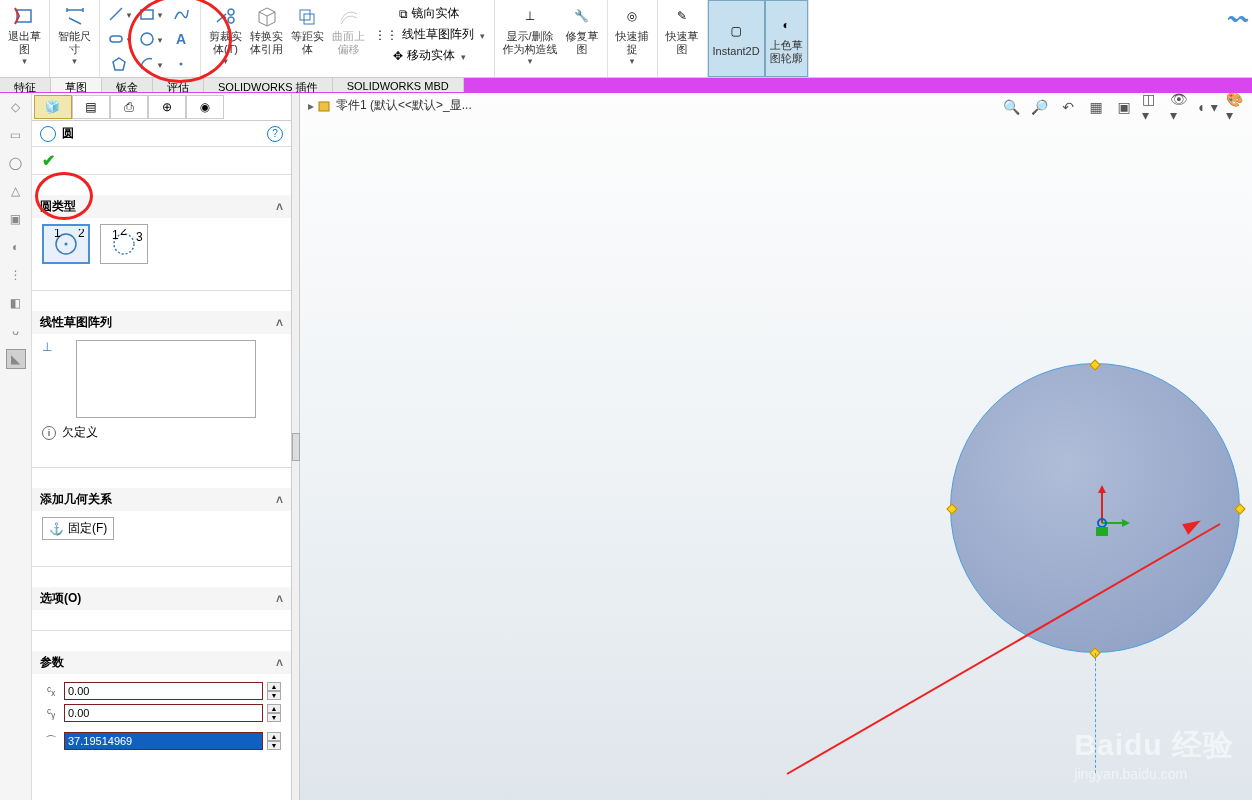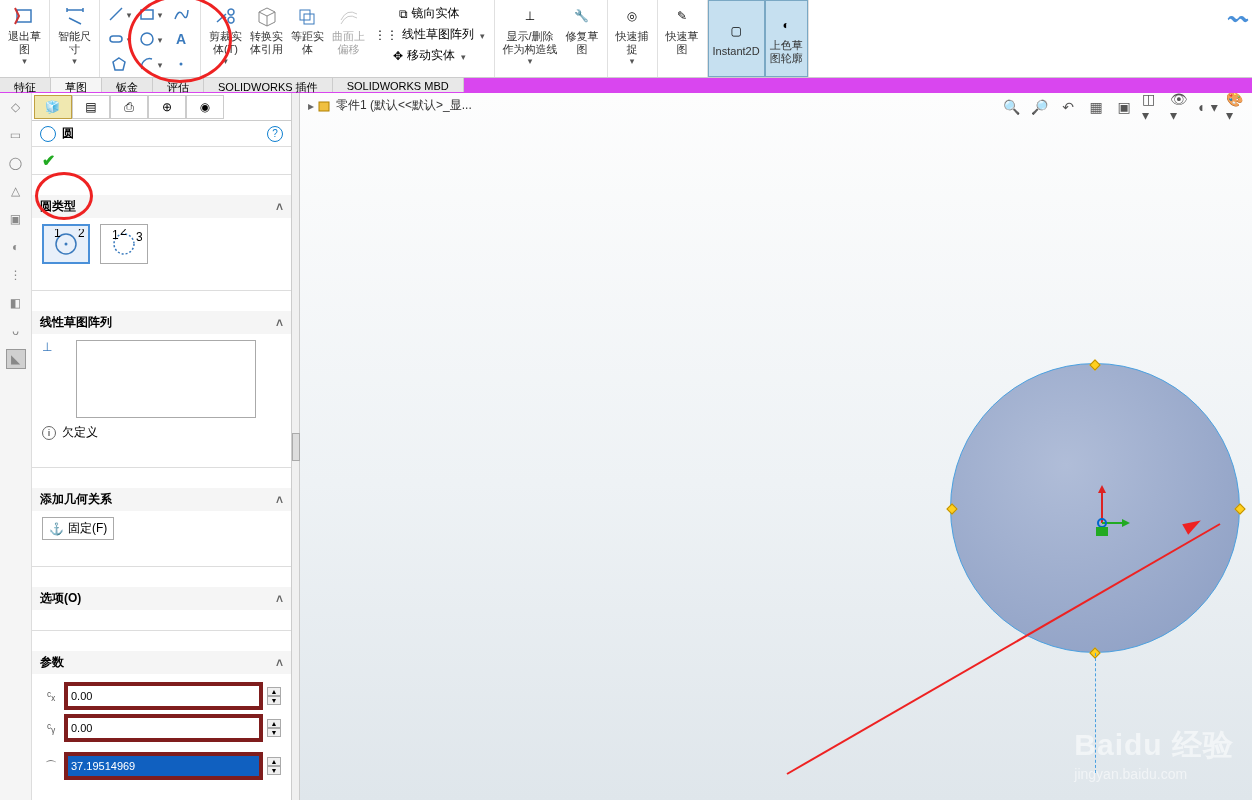--- a/index.html
+++ b/index.html
@@ -51,21 +51,21 @@
 .circle-types { display:flex; gap:10px; }
 .ct { width:48px; height:40px; border:1px solid #aaa; display:flex; align-items:center; justify-content:center; position:relative; }
 .ct.sel { border:2px solid #4a90d9; background:#e8f0fa; }
 
 .rel-box { border:1px solid #aaa; width: 180px; height: 78px; margin-left: 20px; }
 .fix-btn { display:inline-flex; align-items:center; border:1px solid #aaa; padding:2px 6px; gap:4px; }
 
 .opt-row { display:flex; align-items:center; gap:4px; padding:2px 0; }
 .param-row { display:flex; align-items:center; gap:4px; padding:2px 0; }
 .param-row .pico { width:18px; text-align:center; color:#555; }
-.param-row input { flex:1; border:4px solid #7f1d1d; padding:1px 3px; font-size:11px; height:28px; }
+.param-row input { flex:1; border:1px solid #7f1d1d; padding:1px 3px; font-size:11px; height:18px; }
 .param-row .spin { width:14px; display:flex; flex-direction:column; }
 .param-row .spin span { border:1px solid #aaa; height:9px; font-size:7px; line-height:7px; text-align:center; background:#f0f0f0; }
 .sel-input { background:#1060c0; color:#fff; }
 
 .splitter { width: 8px; background: #f0f0f0; border-right: 1px solid #ccc; position:relative; }
 .splitter .grip { position:absolute; top:50%; left:0; width:8px; height:28px; background:#ddd; border:1px solid #aaa; transform:translateY(-50%); }
 
 .canvas { flex:1; position:relative; background: linear-gradient(to bottom, #fdfdfd 0%, #eef2f5 55%, #dfe6eb 100%); overflow:hidden; }
 .crumb { position:absolute; top:4px; left:8px; display:flex; align-items:center; gap:4px; font-size:11px; color:#333; }
 .crumb .arr { color:#666; }

